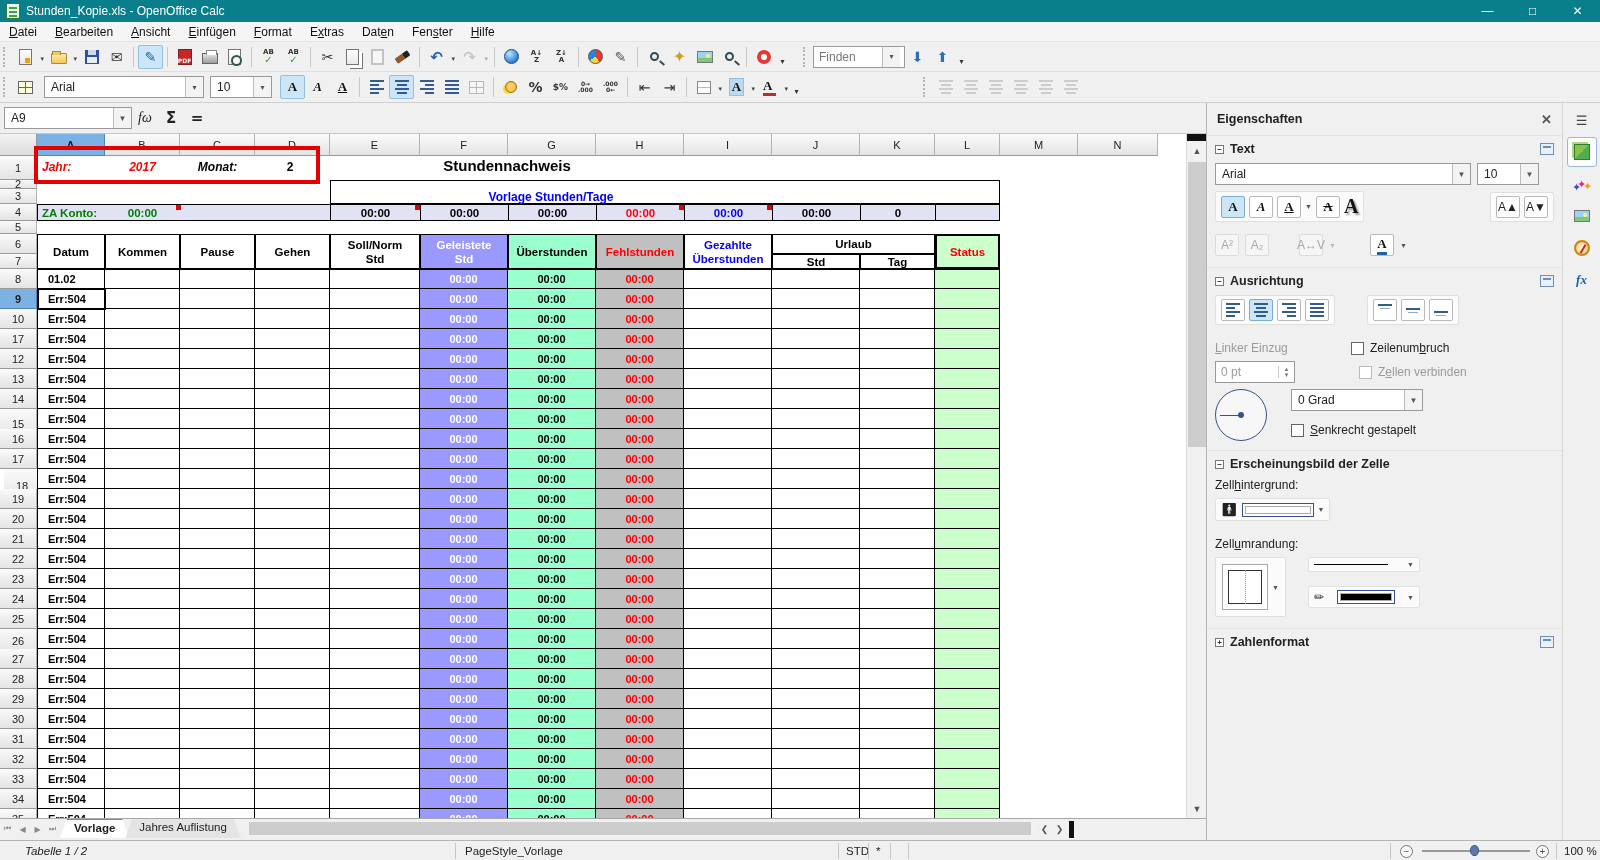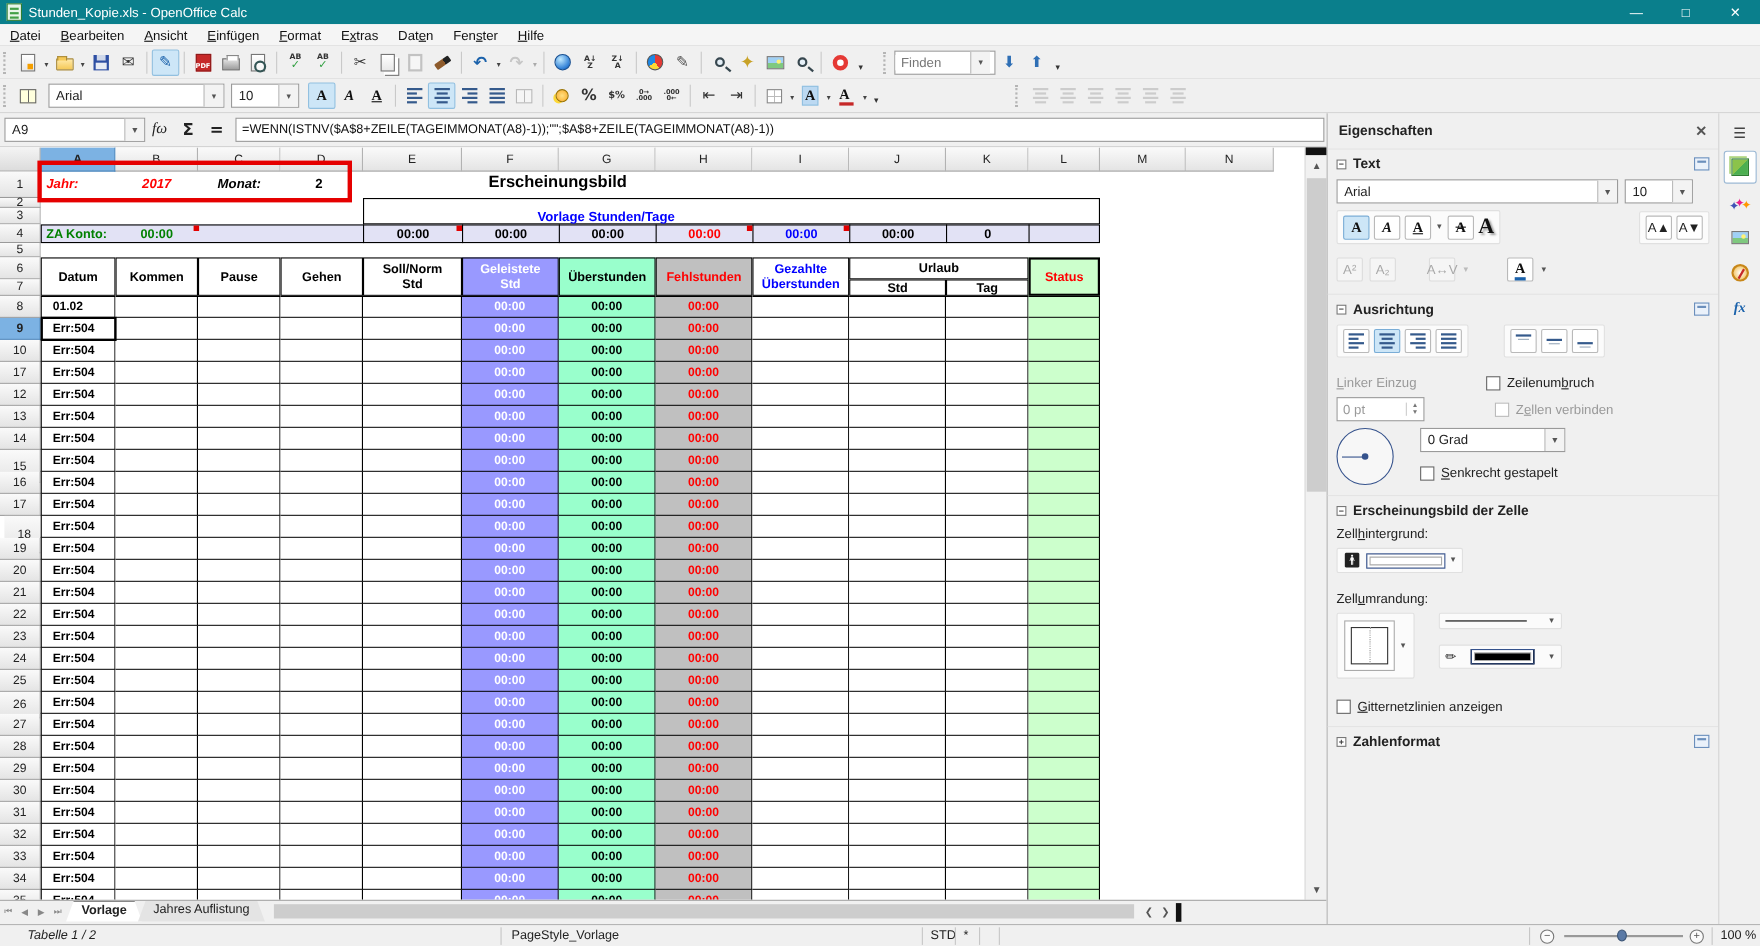--- a/index.html
+++ b/index.html
@@ -560,23 +560,20 @@
     </div>
 
   <div class="formulabar">
     <div class="combo namebox">
       <span class="cval">A9</span>
       <span class="carr">▼</span>
     </div>
     <span class="fxb">fω</span>
     <span class="fxb sig">Σ</span>
     <span class="fxb sig">=</span>
-    <div class="finput">
-      <span>=WENN(ISTNV($A$8+ZEILE(TAGEIMMONAT(A8)-1));"";$A$8+ZEILE(TAGEIMMONAT(A8)-1))</span>
-    </div>
   </div>
 
   <div id="sheet">
       <div class="corner" style="position: absolute; left: 0px; top: 0px; width: 37px; height: 22px;"></div>
       <div class="colhdr hdrsel" style="left: 37px; top: 0px; width: 68px; height: 22px;">A</div>
       <div class="colhdr" style="left: 105px; top: 0px; width: 75px; height: 22px;">B</div>
       <div class="colhdr" style="left: 180px; top: 0px; width: 75px; height: 22px;">C</div>
       <div class="colhdr" style="left: 255px; top: 0px; width: 75px; height: 22px;">D</div>
       <div class="colhdr" style="left: 330px; top: 0px; width: 90px; height: 22px;">E</div>
       <div class="colhdr" style="left: 420px; top: 0px; width: 88px; height: 22px;">F</div>
@@ -620,21 +617,21 @@
       <div class="rowhdr" style="left: 0px; top: 575px; width: 37px; height: 20px;">30</div>
       <div class="rowhdr" style="left: 0px; top: 595px; width: 37px; height: 20px;">31</div>
       <div class="rowhdr" style="left: 0px; top: 615px; width: 37px; height: 20px;">32</div>
       <div class="rowhdr" style="left: 0px; top: 635px; width: 37px; height: 20px;">33</div>
       <div class="rowhdr" style="left: 0px; top: 655px; width: 37px; height: 20px;">34</div>
       <div class="rowhdr" style="left: 0px; top: 675px; width: 37px; height: 20px;">35</div>
       <div class=" cell" style="position: absolute; left: 42px; top: 22px; width: 60px; height: 22px; font-weight: bold; font-style: italic; color: rgb(255, 0, 0); font-size: 12px; display: flex; align-items: center;">Jahr:</div>
       <div class=" cell" style="position: absolute; left: 105px; top: 22px; width: 75px; height: 22px; font-weight: bold; font-style: italic; color: rgb(255, 0, 0); font-size: 12px; display: flex; align-items: center; justify-content: center;">2017</div>
       <div class=" cell" style="position: absolute; left: 180px; top: 22px; width: 75px; height: 22px; font-weight: bold; font-style: italic; font-size: 12px; display: flex; align-items: center; justify-content: center;">Monat:</div>
       <div class=" cell" style="position: absolute; left: 255px; top: 22px; width: 70px; height: 22px; font-weight: bold; font-size: 12px; display: flex; align-items: center; justify-content: center;">2</div>
-      <div style="position: absolute; left: 330px; top: 20px; width: 354px; height: 22px; font-weight: bold; font-size: 15px; display: flex; align-items: center; justify-content: center;">Erscheinungsbild</div>
+      <div style="position: absolute; left: 330px; top: 20px; width: 354px; height: 22px; font-weight: bold; font-size: 15px; display: flex; align-items: center; justify-content: center;">Stundennachweis</div>
       <div class="annobox" style="position: absolute; left: 34px; top: 12px; width: 286px; height: 38px;"></div>
       <div style="position: absolute; left: 330px; top: 46px; width: 670px; height: 24px; border: 1px solid rgb(0, 0, 0);"></div>
       <div style="position: absolute; left: 330px; top: 55px; width: 442px; height: 15px; color: rgb(0, 0, 255); font-weight: bold; font-size: 12px; display: flex; align-items: center; justify-content: center;">Vorlage Stunden/Tage</div>
       <div style="position: absolute; left: 37px; top: 70px; width: 963px; height: 17px; background: rgb(226, 226, 245); border: 1px solid rgb(0, 0, 0);"></div>
       <div style="position: absolute; left: 42px; top: 70px; width: 70px; height: 17px; color: rgb(0, 128, 0); font-weight: bold; font-size: 11.5px; display: flex; align-items: center;">ZA Konto:</div>
       <div style="position: absolute; left: 105px; top: 70px; width: 75px; height: 17px; color: rgb(0, 128, 0); font-weight: bold; font-size: 11.5px; display: flex; align-items: center; justify-content: center;">00:00</div>
       <div style="position: absolute; left: 330px; top: 70px; width: 90px; height: 17px; border-left: 1px solid rgb(0, 0, 0); color: rgb(0, 0, 0); font-weight: bold; font-size: 11.5px; display: flex; align-items: center; justify-content: center;">00:00</div>
       <div style="position: absolute; left: 420px; top: 70px; width: 88px; height: 17px; border-left: 1px solid rgb(0, 0, 0); color: rgb(0, 0, 0); font-weight: bold; font-size: 11.5px; display: flex; align-items: center; justify-content: center;">00:00</div>
       <div style="position: absolute; left: 508px; top: 70px; width: 88px; height: 17px; border-left: 1px solid rgb(0, 0, 0); color: rgb(0, 0, 0); font-weight: bold; font-size: 11.5px; display: flex; align-items: center; justify-content: center;">00:00</div>
       <div style="position: absolute; left: 596px; top: 70px; width: 88px; height: 17px; border-left: 1px solid rgb(0, 0, 0); color: rgb(255, 0, 0); font-weight: bold; font-size: 11.5px; display: flex; align-items: center; justify-content: center;">00:00</div>
@@ -1223,24 +1220,20 @@
           <span style="display:inline-block;width:74px;height:1px;background:#000;"></span>
           <span style="font-size:7px;color:#555;">▼</span>
         </div>
         <div class="sgroup" style="width:112px; margin-top:14px; justify-content:space-between;">
           <span style="font-size:12px;">✏︎</span>
           <span class="swatch black" style="width:58px;"></span>
           <span style="font-size:7px;color:#555;">▼</span>
         </div>
       </div>
     </div>
-    <div class="sbrow" style="margin-top:12px;">
-      <span class="cb"></span>
-      <span class="lbl" id="gitterLbl"><u>G</u>itternetzlinien anzeigen</span>
-    </div>
 
     <div class="sechdr" style="margin-top:8px;">
       <span class="expbox">+</span>
       <span>Zahlenformat</span>
       <span class="dlgbtn"></span>
     </div>
   </div>
 
   <div id="sidestrip">
     <div class="stripicon" style="font-size:13px;color:#444;">☰</div>

